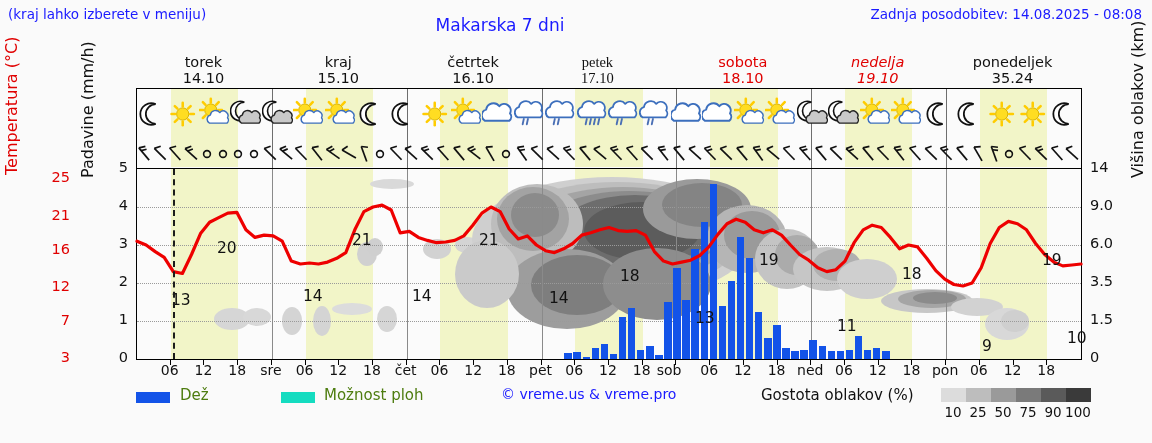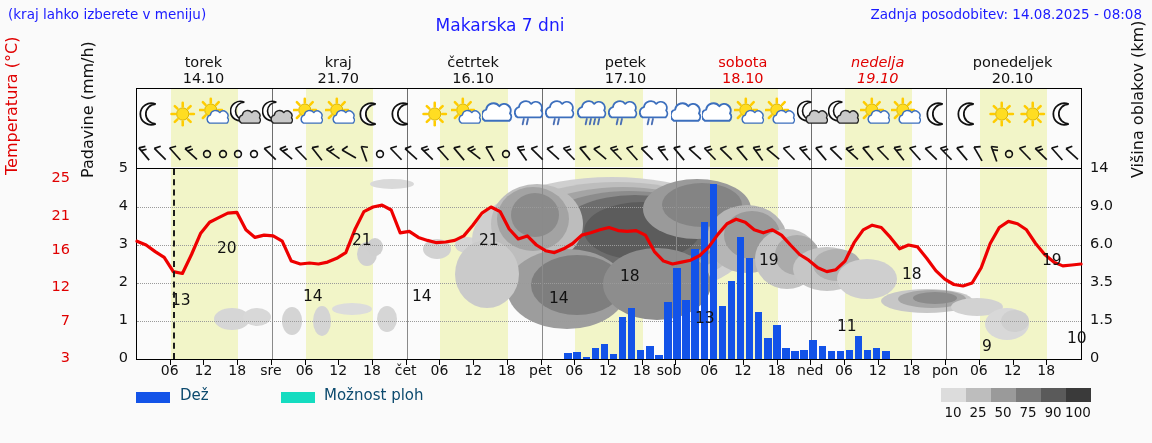--- a/index.html
+++ b/index.html
@@ -50,21 +50,21 @@
   
   .rainbar{position:absolute;bottom:0;background:#1353e8;}
 
   
   .icon-cell{position:absolute;top:0;height:48px;display:flex;align-items:center;justify-content:center;}
   .wind-cell{position:absolute;top:48px;height:30px;}
 
   
   #legend{position:absolute;left:136px;top:386px;width:1016px;height:40px;}
   .lg-swatch{position:absolute;top:6px;width:34px;height:11px;}
-  .lg-text{position:absolute;top:0px;font-size:15px;color:#0c4a6e;}
+  .lg-text{position:absolute;top:0px;font-size:15px;color:#4d7c0f;}
   #copyright{position:absolute;left:365px;top:0px;font-size:14px;color:#1a1aff;}
   #cloud-legend-title{position:absolute;left:625px;top:0px;font-size:15px;color:#111;}
   #cloud-ramp{position:absolute;left:805px;top:2px;height:14px;display:flex;}
   #cloud-ramp div{width:25px;height:14px;}
   .ramp-tick{position:absolute;top:18px;font-size:13.5px;color:#111;text-align:center;width:26px;}
 </style>
 </head>
 <body>
 
 <div class="abs" id="subtitle-menu-note">(kraj lahko izberete v meniju)</div>
@@ -110,26 +110,26 @@
     <div class="daynight" style="left: 33.7143px; width: 67.4286px; height: 78px;"></div>
     <div class="daynight" style="left: 168.571px; width: 67.4286px; height: 78px;"></div>
     <div class="daynight" style="left: 303.429px; width: 67.4286px; height: 78px;"></div>
     <div class="daynight" style="left: 438.286px; width: 67.4286px; height: 78px;"></div>
     <div class="daynight" style="left: 573.143px; width: 67.4286px; height: 78px;"></div>
     <div class="daynight" style="left: 708px; width: 67.4286px; height: 78px;"></div>
     <div class="daynight" style="left: 842.857px; width: 67.4286px; height: 78px;"></div>
   </div>
 <div id="day-labels">
     <div class="day-label" style="left: 136px; width: 134.857px;"><span>torek</span><br><span>14.10</span></div>
-    <div class="day-label" style="left: 270.857px; width: 134.857px;"><span>kraj</span><br><span>21.70</span></div>
+    <div class="day-label" style="left: 270.857px; width: 134.857px;"><span>kraj</span><br><span>15.10</span></div>
     <div class="day-label" style="left: 405.714px; width: 134.857px;"><span>četrtek</span><br><span>16.10</span></div>
-    <div class="day-label" style="left: 558px; width: 134.857px;"><span>petek</span><br><span>17.10</span></div>
+    <div class="day-label" style="left: 530px; width: 134.857px; font-family: Liberation Serif, serif;"><span>petek</span><br><span>17.10</span></div>
     <div class="day-label weekend" style="left: 675.429px; width: 134.857px;"><span>sobota</span><br><span>18.10</span></div>
     <div class="day-label weekend" style="left: 810.286px; width: 134.857px; font-style: italic;"><span>nedelja</span><br><span>19.10</span></div>
-    <div class="day-label" style="left: 945.143px; width: 134.857px;"><span>ponedeljek</span><br><span>20.10</span></div>
+    <div class="day-label" style="left: 945.143px; width: 134.857px;"><span>ponedeljek</span><br><span>35.24</span></div>
   </div>
 <div id="icon-row">
     <div class="icon-cell" style="left: 136px; width: 31.4667px; top: 90px;">
       <svg width="32" height="34" viewBox="0 0 32 34">
         <g transform="translate(16,17)">
           <path d="M 4,-10 A 11,11 0 1 0 4,10 A 8.6,8.6 0 1 1 4,-10 Z" fill="#ffffff" stroke="#111" stroke-width="1.8"></path>
         </g>
       </svg>
     </div>
     <div class="icon-cell" style="left: 167.467px; width: 31.4667px; top: 90px;">
@@ -1073,20 +1073,22 @@
     <div class="xtick-mark" style="left: 1012.57px;"></div>
     <div class="xtick-label" style="left: 1029.29px;">18</div>
     <div class="xtick-mark" style="left: 1046.29px;"></div>
   </div>
 
 <div id="legend">
   <div class="lg-swatch" style="left:0px;background:#1353e8"></div>
   <div class="lg-text" style="left:44px">Dež</div>
   <div class="lg-swatch" style="left:145px;background:#14dcc0"></div>
   <div class="lg-text" style="left:188px">Možnost ploh</div>
+  <div id="copyright">© vreme.us &amp; vreme.pro</div>
+  <div id="cloud-legend-title">Gostota oblakov (%)</div>
   <div id="cloud-ramp">
       <div style="background: rgb(220, 220, 220);"></div>
       <div style="background: rgb(189, 189, 189);"></div>
       <div style="background: rgb(154, 154, 154);"></div>
       <div style="background: rgb(122, 122, 122);"></div>
       <div style="background: rgb(90, 90, 90);"></div>
       <div style="background: rgb(58, 58, 58);"></div>
     </div>
   <div id="ramp-ticks">
       <div class="ramp-tick" style="left: 804px;">10</div>

